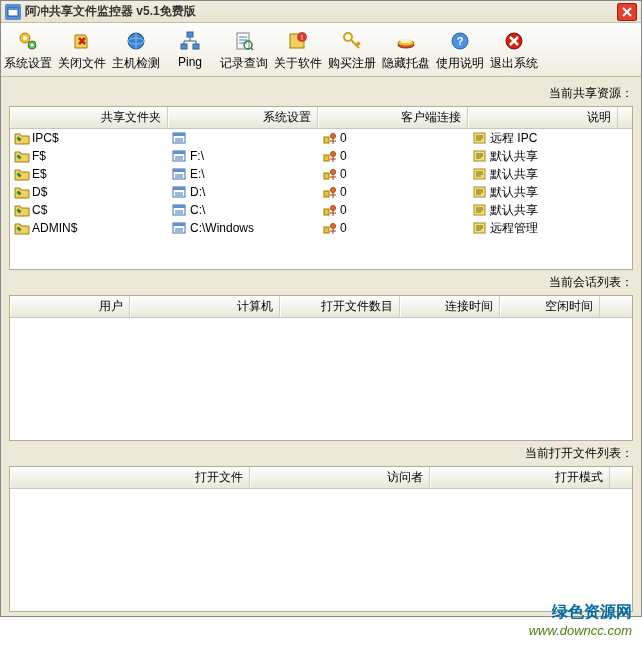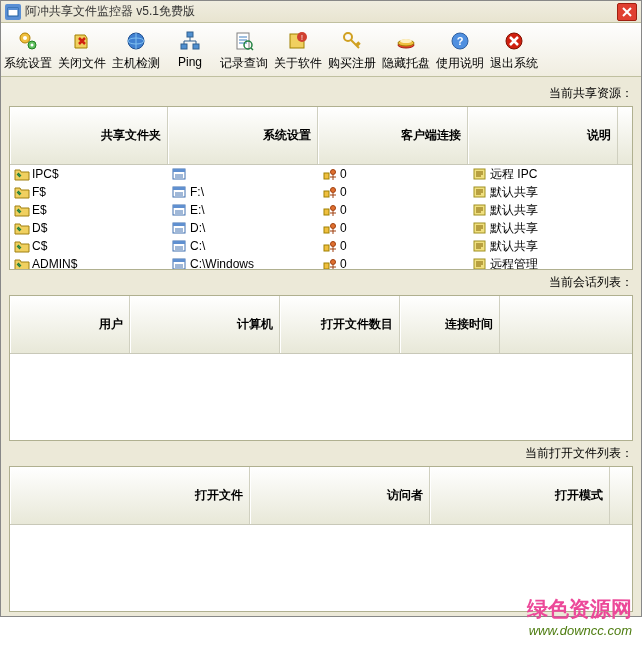--- a/index.html
+++ b/index.html
@@ -1,41 +1,41 @@
 <!DOCTYPE html>
 <html><head>
 <meta charset="utf-8">
 <style>
 * { box-sizing: border-box; margin: 0; padding: 0; }
 body { font-family: "SimSun", "宋体", sans-serif; font-size: 12px; background: #fff; width: 642px; height: 646px; overflow: hidden; }
 .window { border: 1px solid #888; background: #ece9d8; }
-.titlebar { background: linear-gradient(to bottom, #f0ede0, #e8e4d0); height: 22px; display: flex; align-items: center; padding: 8px 4px; border-bottom: 1px solid #c0c0a0; }
+.titlebar { background: linear-gradient(to bottom, #f0ede0, #e8e4d0); height: 22px; display: flex; align-items: center; padding: 8px 4px; border-bottom: 1px solid #c0c0a0; font-weight: bold; }
 .title-icon { width: 16px; height: 16px; background: #5a8fd4; border-radius: 2px; margin-right: 4px; display: inline-flex; align-items: center; justify-content: center; }
 .title-icon svg { width: 12px; height: 12px; }
 .title-text { flex: 1; color: #333; }
 .close-btn { width: 20px; height: 18px; background: #e04030; border: 1px solid #a02010; border-radius: 2px; display: flex; align-items: center; justify-content: center; cursor: pointer; }
 .close-btn svg { width: 10px; height: 10px; }
 .toolbar { background: linear-gradient(to bottom, #fefefe, #f0ede0); padding: 4px 0 0 0; border-bottom: 1px solid #c0c0a0; display: flex; }
 .tool-btn { width: 54px; text-align: center; cursor: pointer; padding: 2px 0 4px 0; }
 .tool-icon { height: 24px; display: flex; align-items: center; justify-content: center; margin-bottom: 2px; }
 .tool-label { font-size: 12px; color: #000; }
 .content { padding: 4px 8px; text-align: right; }
 .section-label { margin: 4px 0; }
 .panel { background: #fff; border: 1px solid #b0b090; min-height: 100px; overflow: auto; }
 .panel1 { height: 164px; }
 .panel2 { height: 146px; }
 .panel3 { height: 146px; }
 .table-header { display: flex; background: linear-gradient(to bottom, #fff, #e8e8d8); border-bottom: 1px solid #c8c8b8; }
-.th { padding: 20px 6px; border-right: 1px solid #d0d0c0; border-left: 1px solid #fff; font-weight: bold; }
+.th { padding: 2px 6px; border-right: 1px solid #d0d0c0; border-left: 1px solid #fff; }
 .table-body { }
 .tr { display: flex; }
 .td { padding: 1px 4px; display: flex; align-items: center; height: 18px; }
 .row-icon { width: 16px; height: 14px; margin-right: 2px; display: inline-flex; align-items: center; justify-content: center; }
 .watermark { position: fixed; right: 10px; bottom: 8px; text-align: right; pointer-events: none; }
-.watermark .wm1 { color: #ec4899; font-size: 21px; font-weight: bold; font-family: "Microsoft YaHei", sans-serif; }
+.watermark .wm1 { color: #0369a1; font-size: 16px; font-weight: bold; font-family: "Microsoft YaHei", sans-serif; }
 .watermark .wm2 { color: #4d7c0f; font-size: 13px; font-style: italic; }
 </style>
 </head>
 <body>
 
 <div class="window">
   <div class="titlebar">
     <span class="title-icon">
       <svg viewBox="0 0 12 12">
           <rect x="1" y="2" width="10" height="8" fill="#fff" stroke="#2060a0" stroke-width="1"></rect>
@@ -405,20 +405,21 @@
         </div>
     </div>
 
     <div class="section-label">当前会话列表：</div>
     <div class="panel panel2">
       <div class="table-header" id="hdr2">
           <div class="th" style="width: 120px;">用户</div>
           <div class="th" style="width: 150px;">计算机</div>
           <div class="th" style="width: 120px;">打开文件数目</div>
           <div class="th" style="width: 100px;">连接时间</div>
+          <div class="th" style="width: 100px;">空闲时间</div>
         </div>
     </div>
 
     <div class="section-label">当前打开文件列表：</div>
     <div class="panel panel3">
       <div class="table-header" id="hdr3">
           <div class="th" style="width: 240px;">打开文件</div>
           <div class="th" style="width: 180px;">访问者</div>
           <div class="th" style="width: 180px;">打开模式</div>
         </div>

